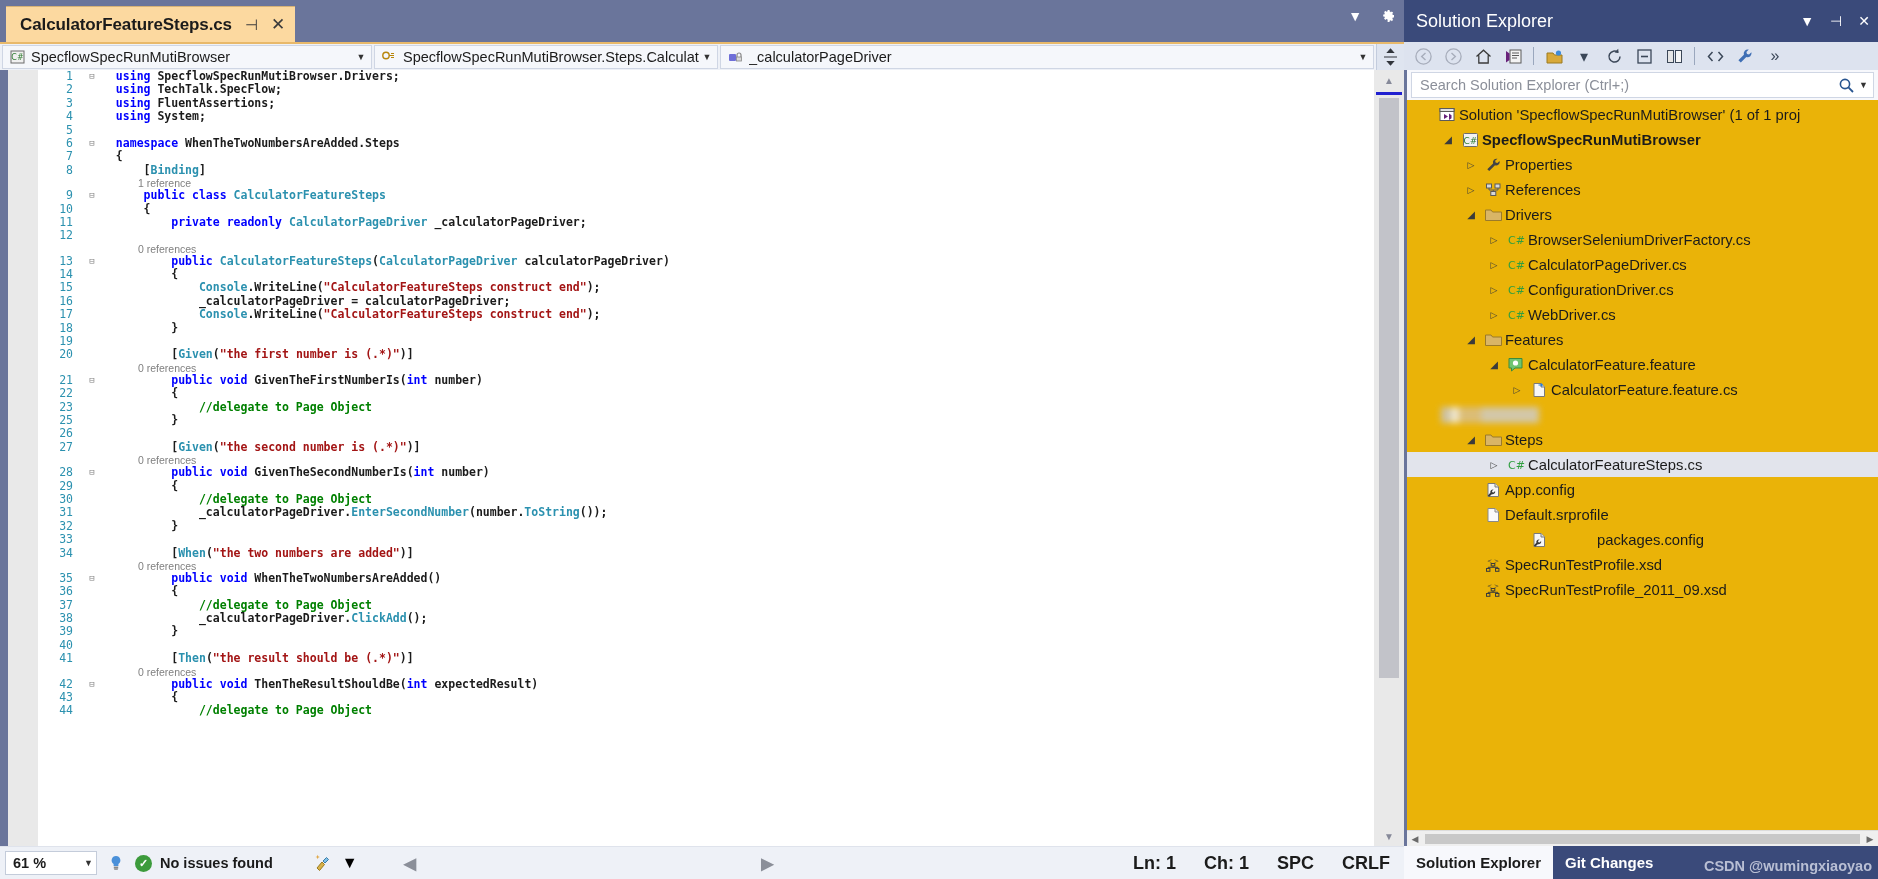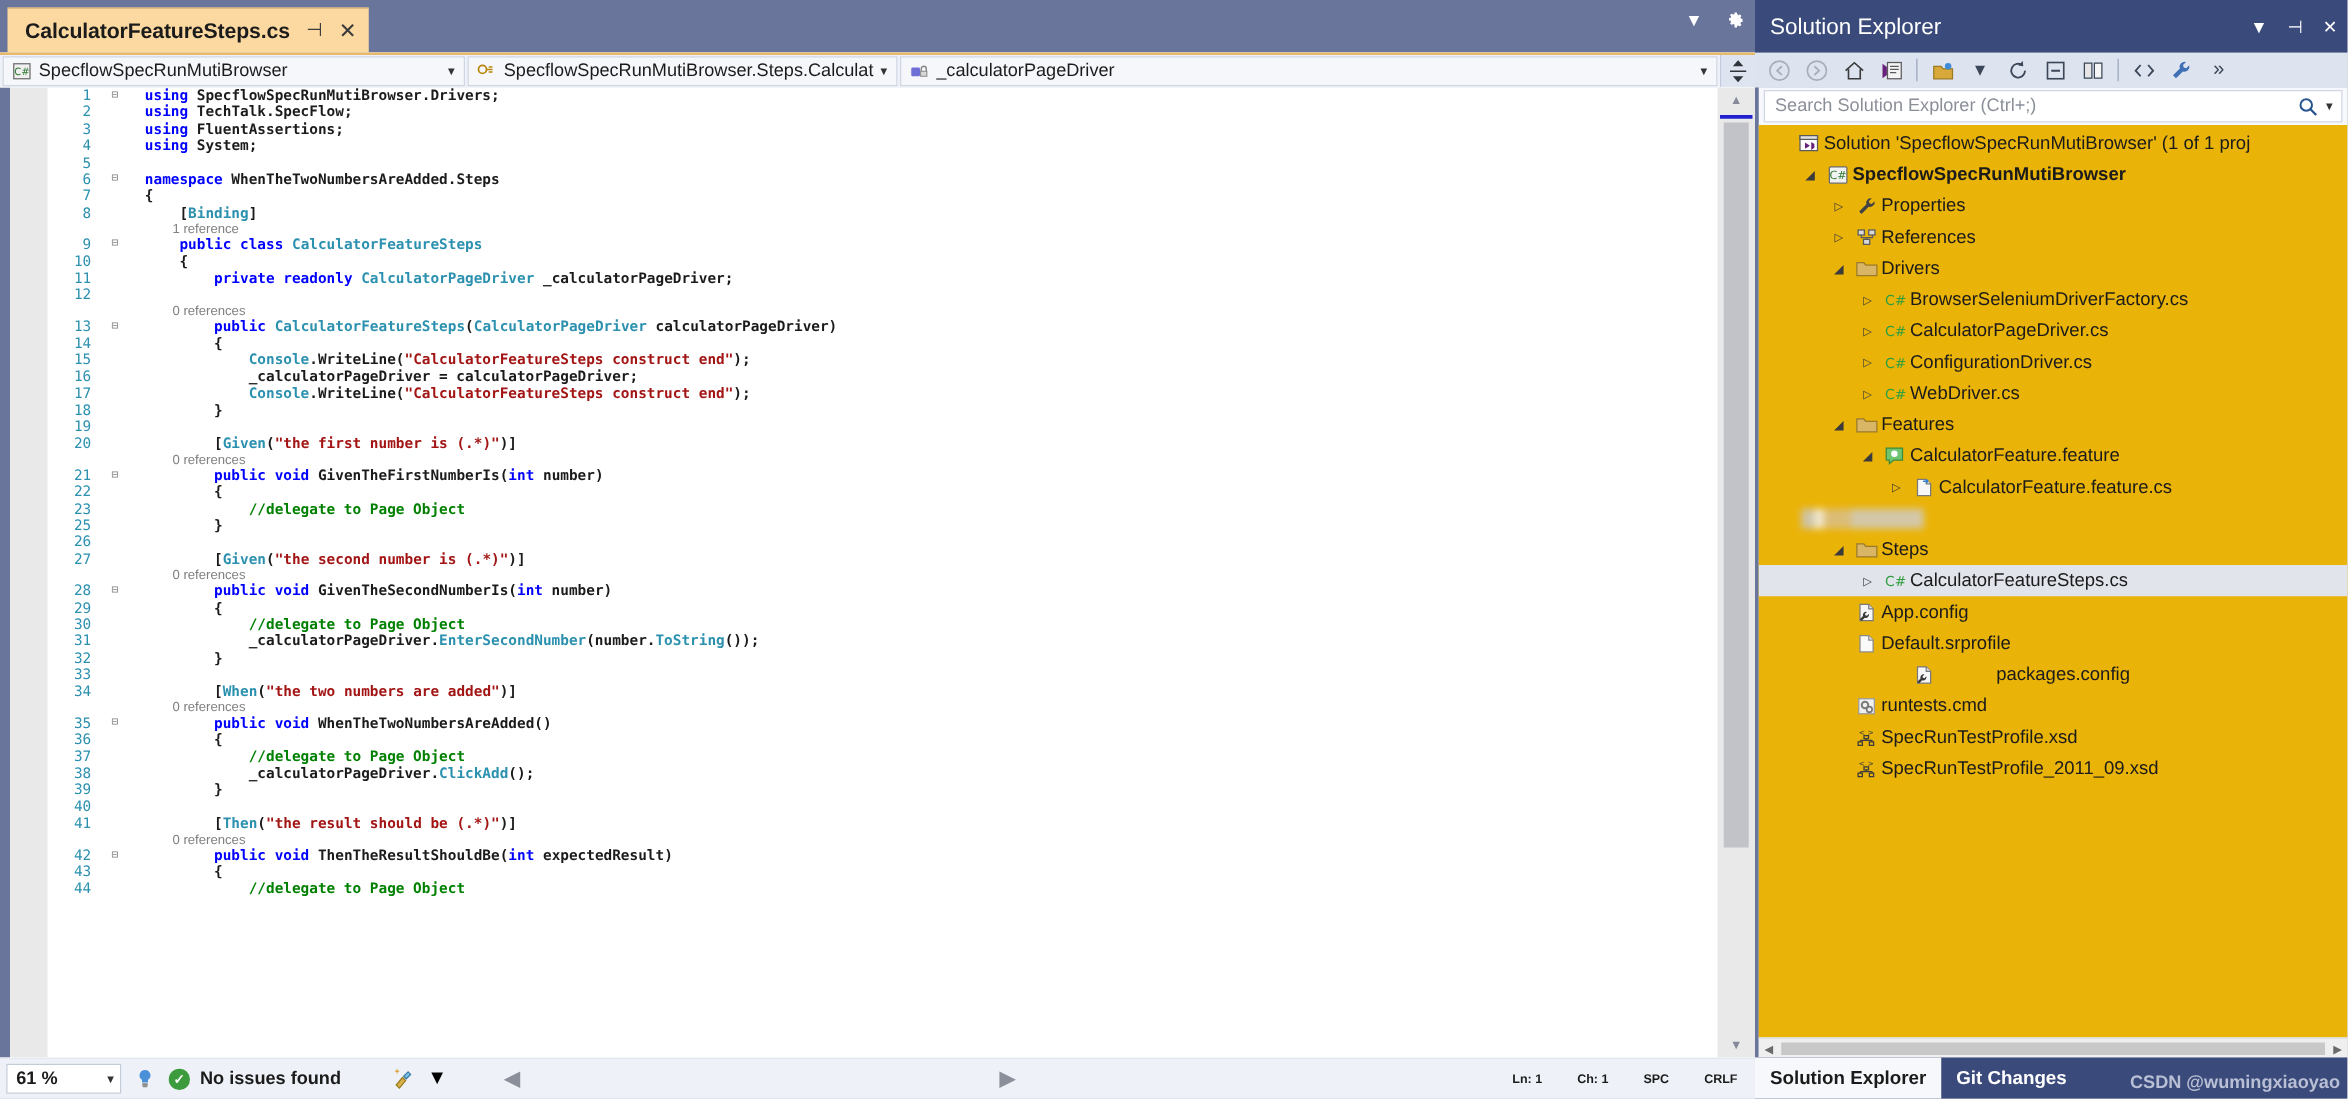--- a/index.html
+++ b/index.html
@@ -217,21 +217,21 @@
   .zoom-box .z { flex: 1; }
   .zoom-box .arrow { font-size: 9px; color: #333; }
   .sl-item { display: flex; align-items: center; font-size: 14.5px; color: #1b1b1b; }
   .sb-icon { margin: 0 10px; display:flex; align-items:center; }
   .sb-check {
     width: 17px; height: 17px; border-radius: 50%; background: #3c9b3c;
     color: #fff; font-size: 11px; display: flex; align-items: center;
     justify-content: center; margin-right: 8px;
   }
   .sb-right { margin-left: auto; display: flex; align-items: center; }
-  .sb-cell { font-size: 10px; color: #1b1b1b; padding: 0 14px; }
+  .sb-cell { font-size: 18px; color: #1b1b1b; padding: 0 14px; }
 
   .se-tabs {
     flex: 1; background: #3a4a7a; display: flex; align-items: stretch;
     position: relative;
   }
   .se-tab {
     display: flex; align-items: center; padding: 0 12px;
     font-size: 15px; color: #fff; cursor: pointer;
   }
   .se-tab.active { background: #f7f8fc; color: #1b1b1b; }
@@ -636,31 +636,20 @@
                 <path d="M3 1.5 h7 l3.5 3.5 v9.5 h-10.5 Z" fill="#f7f7f7" stroke="#7a7a7a"></path>
                 <path d="M10 1.5 v3.5 h3.5" fill="#e0e0e0" stroke="#7a7a7a"></path>
                 <path d="M8.6 7.5a2.6 2.6 0 00-3.2 3.3l-2.6 2.6 1.4 1.4 2.6-2.6a2.6 2.6 0 003.3-3.2l-1.5 1.5-1.3-.3-.3-1.3z" fill="#3b3b3b"></path>
               </svg>
             </span>
             <span class="tlabel">packages.config</span>
           </div>
           <div class="tnode" style="padding-left: 54px;">
             <span class="exp"></span>
             <span class="tic">
-              <svg width="17" height="16" viewBox="0 0 17 16">
-                <rect x="2" y="2" width="12.5" height="12" fill="#f0f0f0" stroke="#9a9a9a"></rect>
-                <circle cx="7" cy="7" r="2.6" fill="none" stroke="#7a7a7a" stroke-width="1.6"></circle>
-                <circle cx="10.5" cy="10.5" r="2.2" fill="none" stroke="#7a7a7a" stroke-width="1.4"></circle>
-              </svg>
-            </span>
-            <span class="tlabel">runtests.cmd</span>
-          </div>
-          <div class="tnode" style="padding-left: 54px;">
-            <span class="exp"></span>
-            <span class="tic">
               <svg width="18" height="16" viewBox="0 0 18 16">
                 <text x="9" y="6" font-size="6" font-family="DejaVu Sans, sans-serif" fill="#3b3b3b" text-anchor="middle">&lt; &gt;</text>
                 <rect x="7.2" y="6.5" width="3.6" height="2.4" fill="none" stroke="#3b3b3b" stroke-width="1"></rect>
                 <rect x="2.5" y="11.5" width="3.4" height="2.8" fill="none" stroke="#3b3b3b" stroke-width="1"></rect>
                 <rect x="11.5" y="11.5" width="3.4" height="2.8" fill="none" stroke="#3b3b3b" stroke-width="1"></rect>
                 <path d="M9 9 v1.3 M4.2 10.3 h9.6 M4.2 10.3 v1.2 M13.8 10.3 v1.2" stroke="#3b3b3b" stroke-width="1" fill="none"></path>
               </svg>
             </span>
             <span class="tlabel">SpecRunTestProfile.xsd</span>
           </div>

